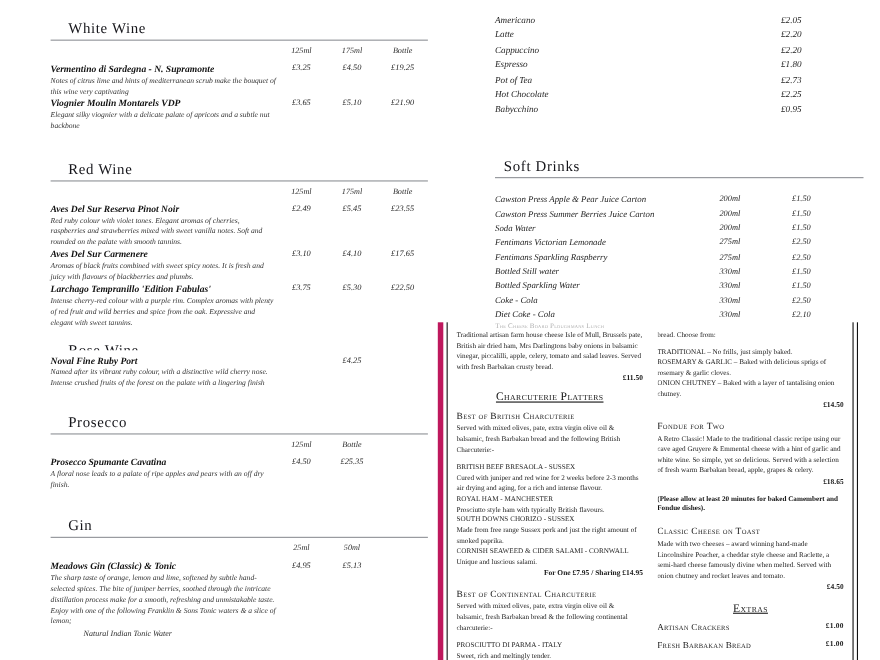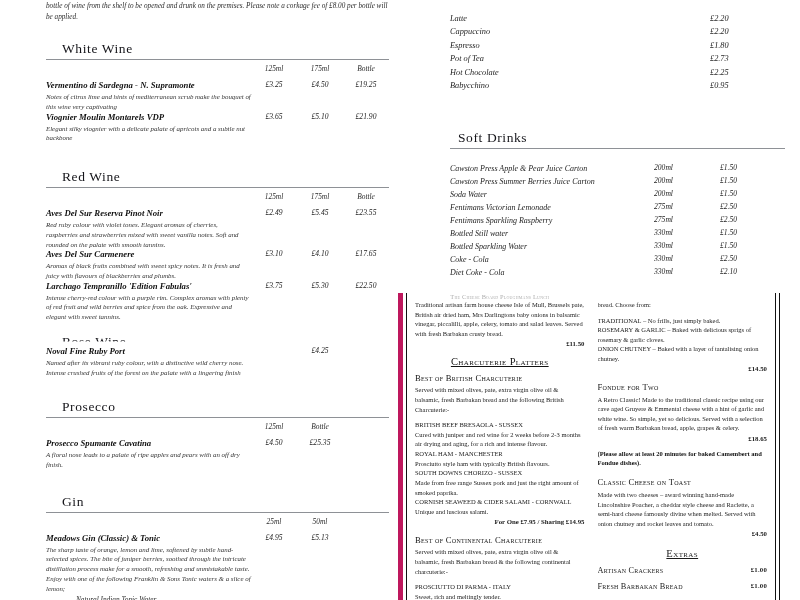--- a/index.html
+++ b/index.html
@@ -125,21 +125,20 @@
   }
   .x-row .xp { font-weight: bold; font-variant: normal; font-size: 6.8px; }
 </style>
 </head>
 <body>
 
 <div id="page">
 
   <div id="drinks">
 
-    <p class="intro-note">bottle of wine from the shelf to be opened and drunk on the premises. Please note a corkage fee of £8.00 per bottle will be applied.</p>
 
     <div style="height:18px"></div>
     <div class="sect-head">White Wine</div>
     <hr class="rule">
     <table class="drink-tbl">
       <tbody>
           <tr>
         <td class="w-name"></td>
         <td class="col-hd w-p">125ml</td>
         <td class="col-hd w-p">175ml</td>
@@ -274,20 +273,24 @@
       <li>Natural Indian Tonic Water</li>
 
     </ul>
   </div>
 
   <div id="rtop">
 
     <div style="height:12px"></div>
     <table class="hot-tbl">
       <tbody>
+          <tr>
+        <td>Americano</td>
+        <td class="p">£2.05</td>
+      </tr>
       <tr>
         <td>Latte</td>
         <td class="p">£2.20</td>
       </tr>
       <tr>
         <td>Cappuccino</td>
         <td class="p">£2.20</td>
       </tr>
       <tr>
         <td>Espresso</td>

